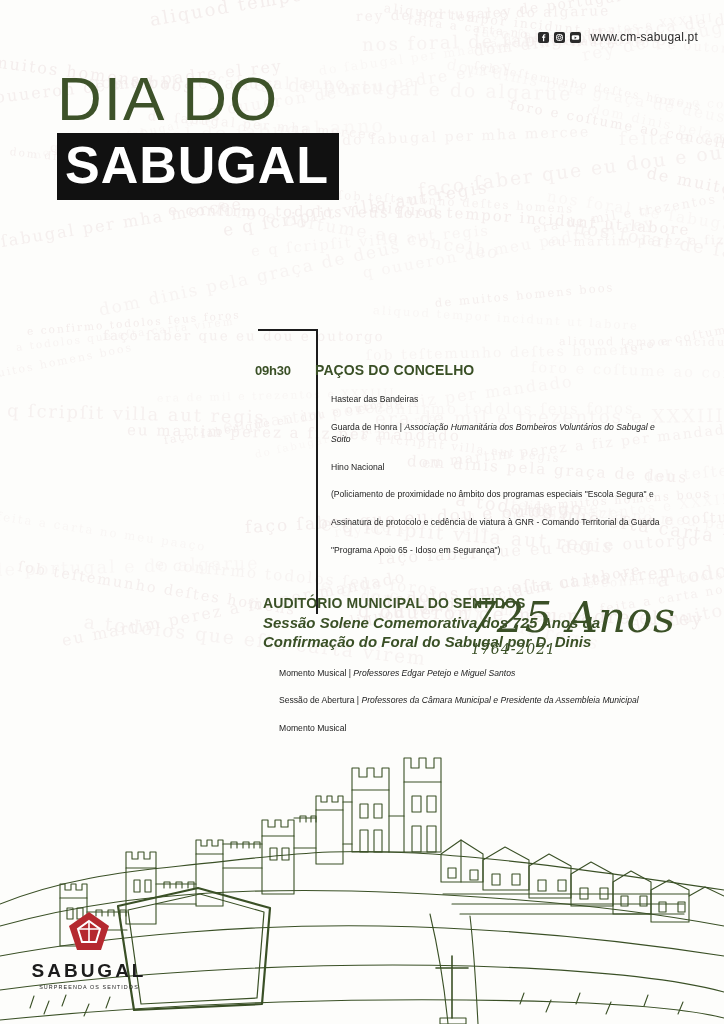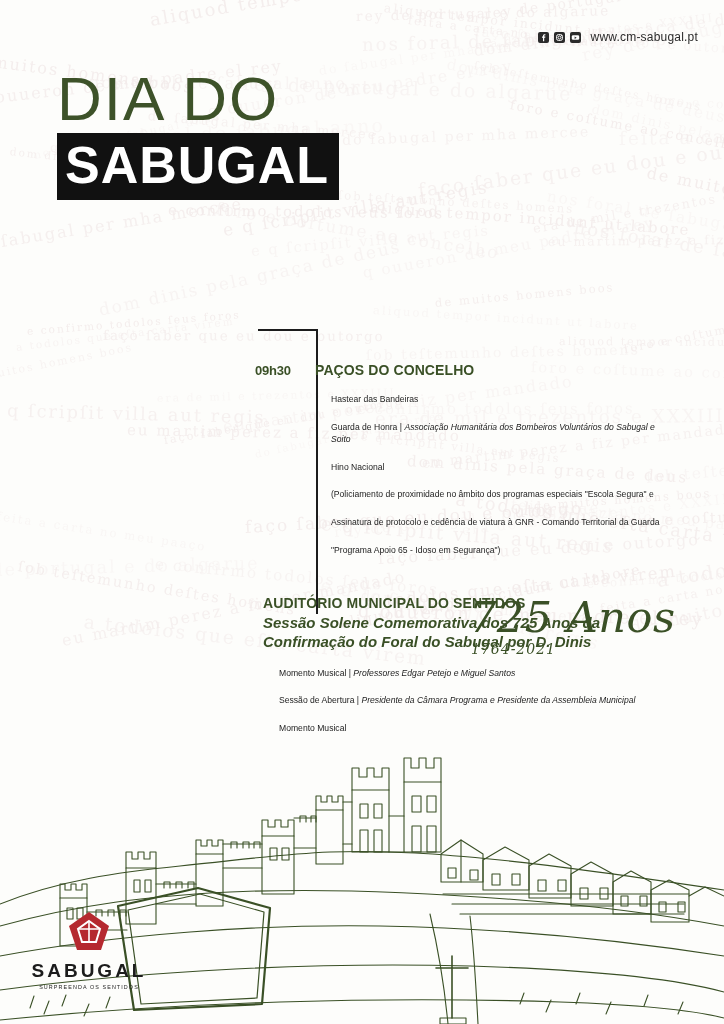--- a/index.html
+++ b/index.html
@@ -363,21 +363,21 @@
           <div class="prog-line"><span>(Policiamento de proximidade no âmbito dos programas especiais "Escola Segura" e</span></div>
           <div class="prog-line"><span>Assinatura de protocolo e cedência de viatura à GNR - Comando Territorial da Guarda</span></div>
           <div class="prog-line"><span>"Programa Apoio 65 - Idoso em Segurança")</span></div>
         </div>
       </div>
       <div class="prog-item">
         <div class="prog-body">
           <div class="prog-title">AUDITÓRIO MUNICIPAL DO SENTIDOS</div>
           <div class="prog-sub">Sessão Solene Comemorativa dos 725 Anos da Confirmação do Foral do Sabugal por D. Dinis</div>
           <div class="prog-line"><span>Momento Musical | </span><span class="it">Professores Edgar Petejo e Miguel Santos</span></div>
-          <div class="prog-line"><span>Sessão de Abertura | </span><span class="it">Presidente da Câmara Programa e Presidente da Assembleia Municipal</span></div>
+          <div class="prog-line"><span>Sessão de Abertura | </span><span class="it">Professores da Câmara Municipal e Presidente da Assembleia Municipal</span></div>
           <div class="prog-line"><span>Momento Musical</span></div>
         </div>
       </div>
     </div>
 
   <div class="anos">
     <div class="anos-main">725 Anos</div>
     <div class="anos-sub">1764-2021</div>
   </div>
 

